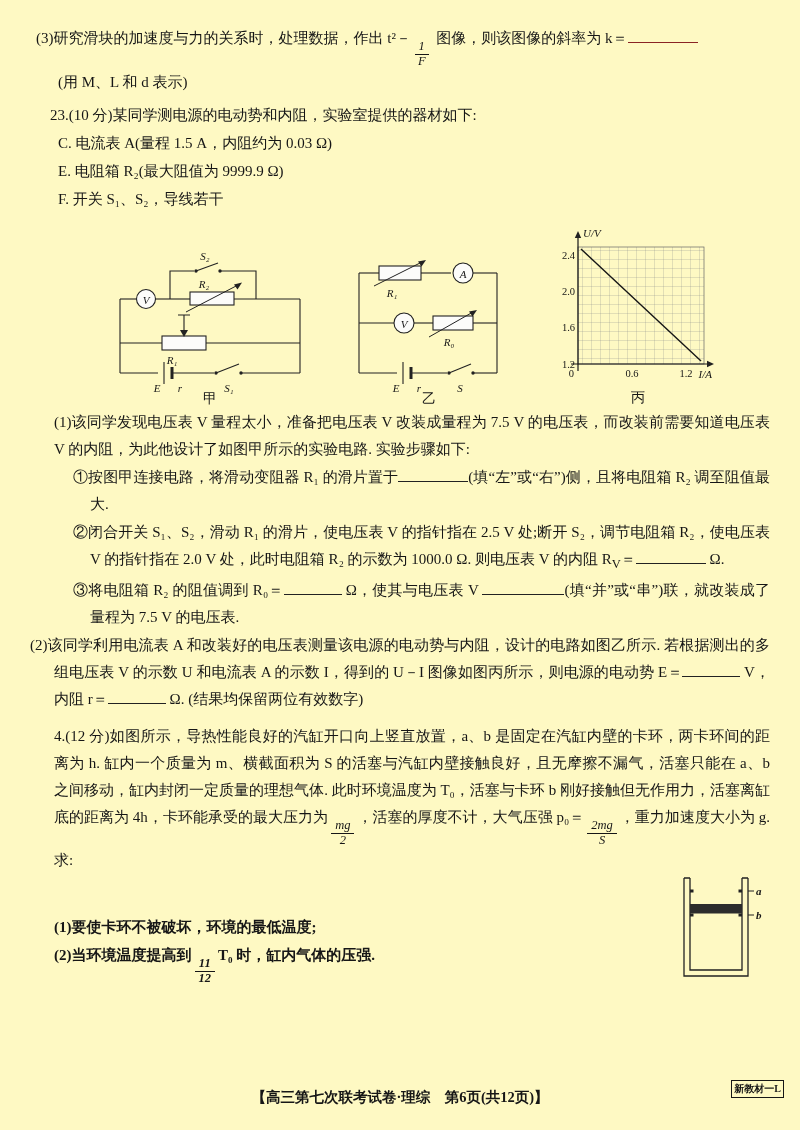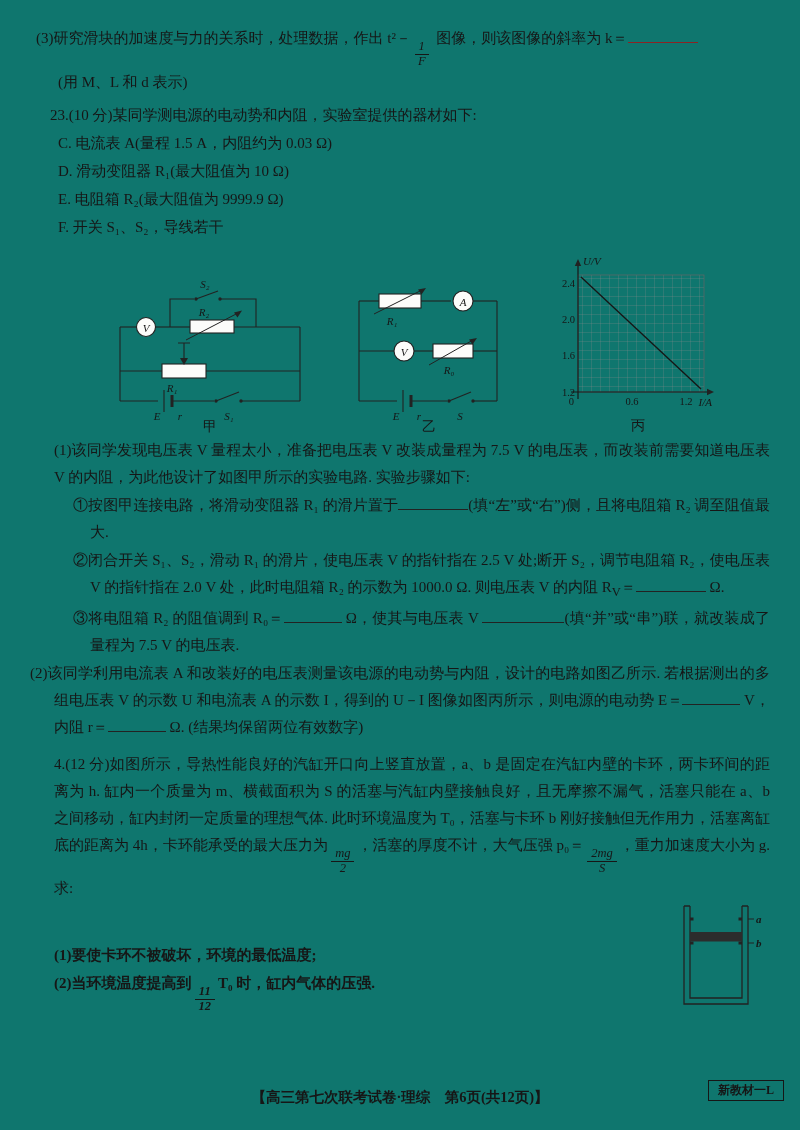--- a/index.html
+++ b/index.html
@@ -1,20 +1,20 @@
 <!DOCTYPE html>
 <html><head>
 <meta charset="utf-8">
 <style>
   * { margin:0; padding:0; box-sizing:border-box; }
   html,body { width:800px; }
   body { background:#e9e9e6; font-family:"Liberation Serif","DejaVu Serif",serif; }
   .page {
     position:relative; width:800px; height:1130px; margin:0 auto;
-    background:#0f766e; color:#161616; overflow:hidden;
+    background:#fef9c3; color:#161616; overflow:hidden;
     padding:24px 30px 0 30px; font-size:15px; line-height:1.8;
   }
   .para { text-align:justify; margin:1px 0; }
   .indent1 { padding-left:6px; }
   .indent2 { padding-left:28px; }
   .item    { padding-left:28px; }
   .block1  { padding-left:24px; }
   .step    { padding-left:60px; text-indent:-17px; }
   .hang24  { padding-left:24px; text-indent:-24px; }
   .qtitle  { margin-top:6px;margin-left:20px; }
@@ -52,43 +52,42 @@
   .q24bottom { display:flex; align-items:flex-end; margin-top:4px;font-weight:bold; }
   .q24subs { flex:1; }
   .cylfig { width:94px; margin:-6px 6px 0 0; flex:0 0 auto; }
   .footer {
     position:absolute; left:0; right:0; bottom:20px;
     display:flex; align-items:center; justify-content:center;
     font-weight:bold; font-size:14.5px;
   }
   .edition {
     position:absolute; right:16px; top:-4px;
-    border:1.6px solid #161616; padding:0 9px; line-height:1.6;
-    font-weight:bold; font-size:12px;text-align:right;
+    border:1.6px solid #161616; padding:0 2px; line-height:1.6;
+    font-weight:bold; font-size:10px;text-align:right;
   }
 </style>
 </head>
 <body>
 
 <div class="page">
 
   <section>
     <p class="para indent1">
       <span>(3)研究滑块的加速度与力的关系时，处理数据，作出 t²－</span><span class="frac">
           <span class="num">1</span>
           <span class="den">F</span>
         </span><span> 图像，则该图像的斜率为 k＝</span><span class="blank red"></span>
     </p>
     <p class="para indent2">(用 M、L 和 d 表示)</p>
   </section>
 
   <section>
     <p class="para qtitle">23.(10 分)某同学测电源的电动势和内阻，实验室提供的器材如下:</p>
     <p class="para item">C. 电流表 A(量程 1.5 A，内阻约为 0.03 Ω)</p>
-    <p class="para item">D. 滑动变阻器 R₁(最大阻值为 10 Ω)</p>
     <p class="para item">E. 电阻箱 R₂(最大阻值为 9999.9 Ω)</p>
     <p class="para item">F. 开关 S₁、S₂，导线若干</p>
 
     <div class="figures">
 
       <svg width="205" height="154" viewBox="0 0 205 154">
 
         <path class="wire" d="M12,48 L28,48"></path>
         <circle class="comp" cx="38" cy="48" r="9.5"></circle>
         <text x="38" y="52.5" text-anchor="middle">V</text>

